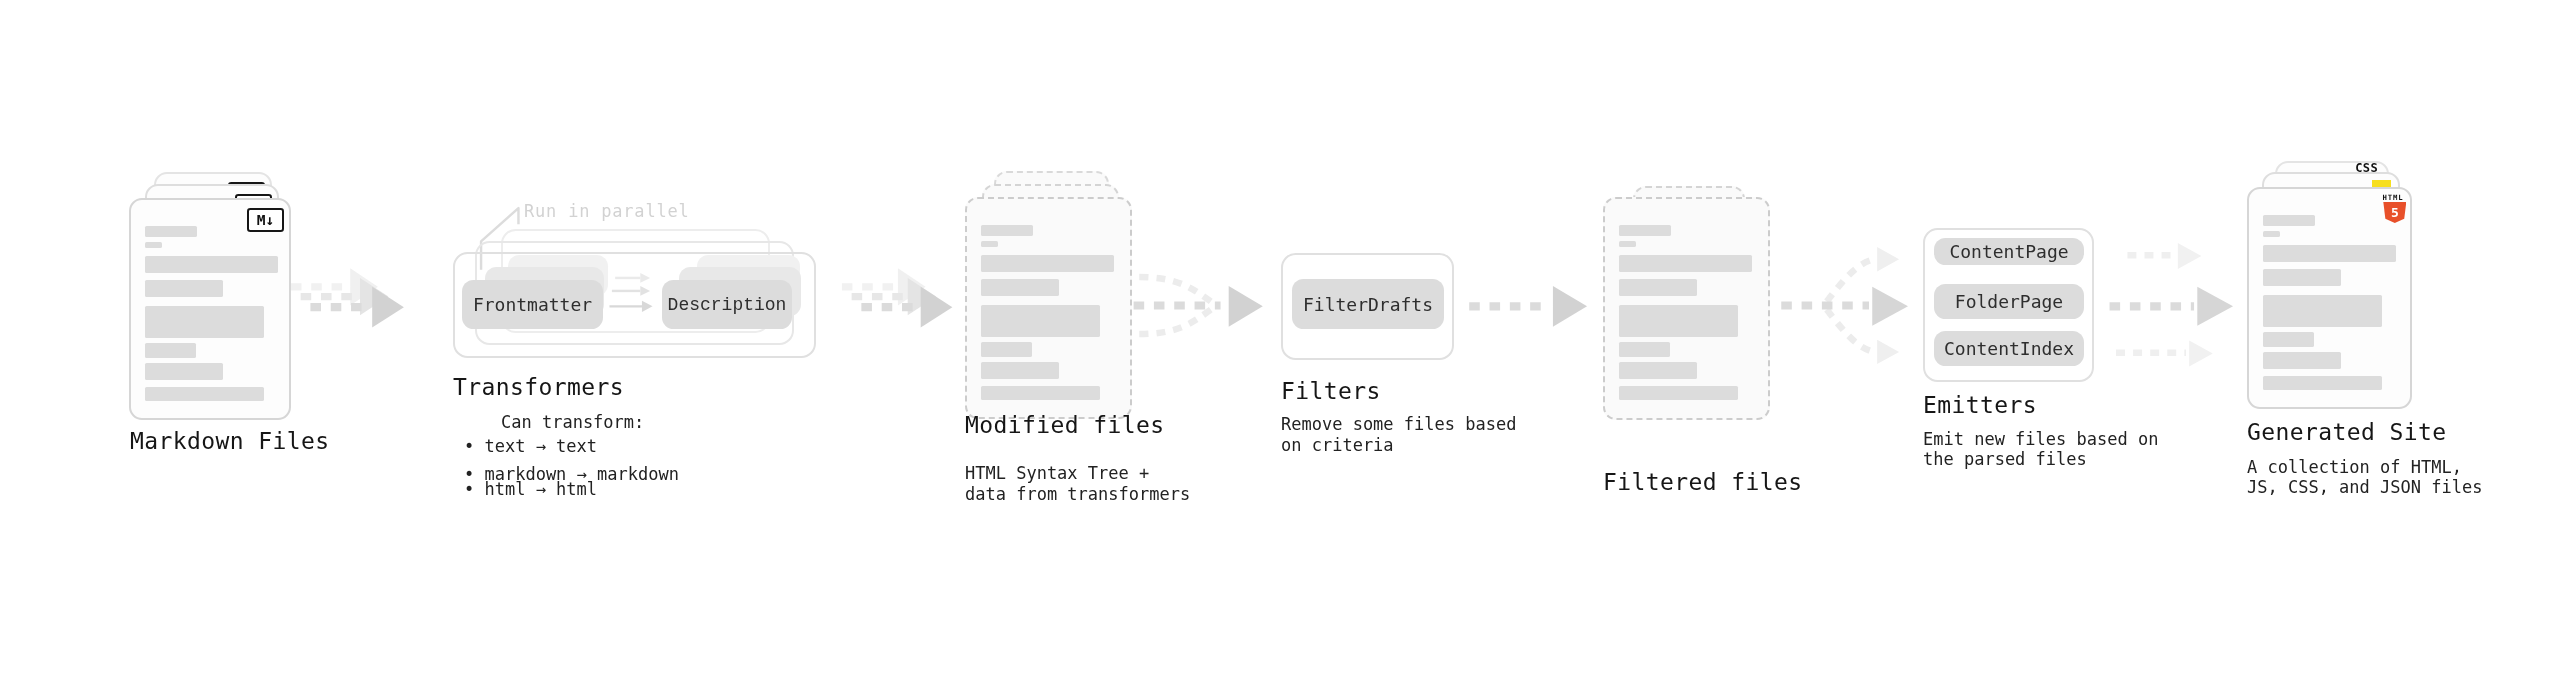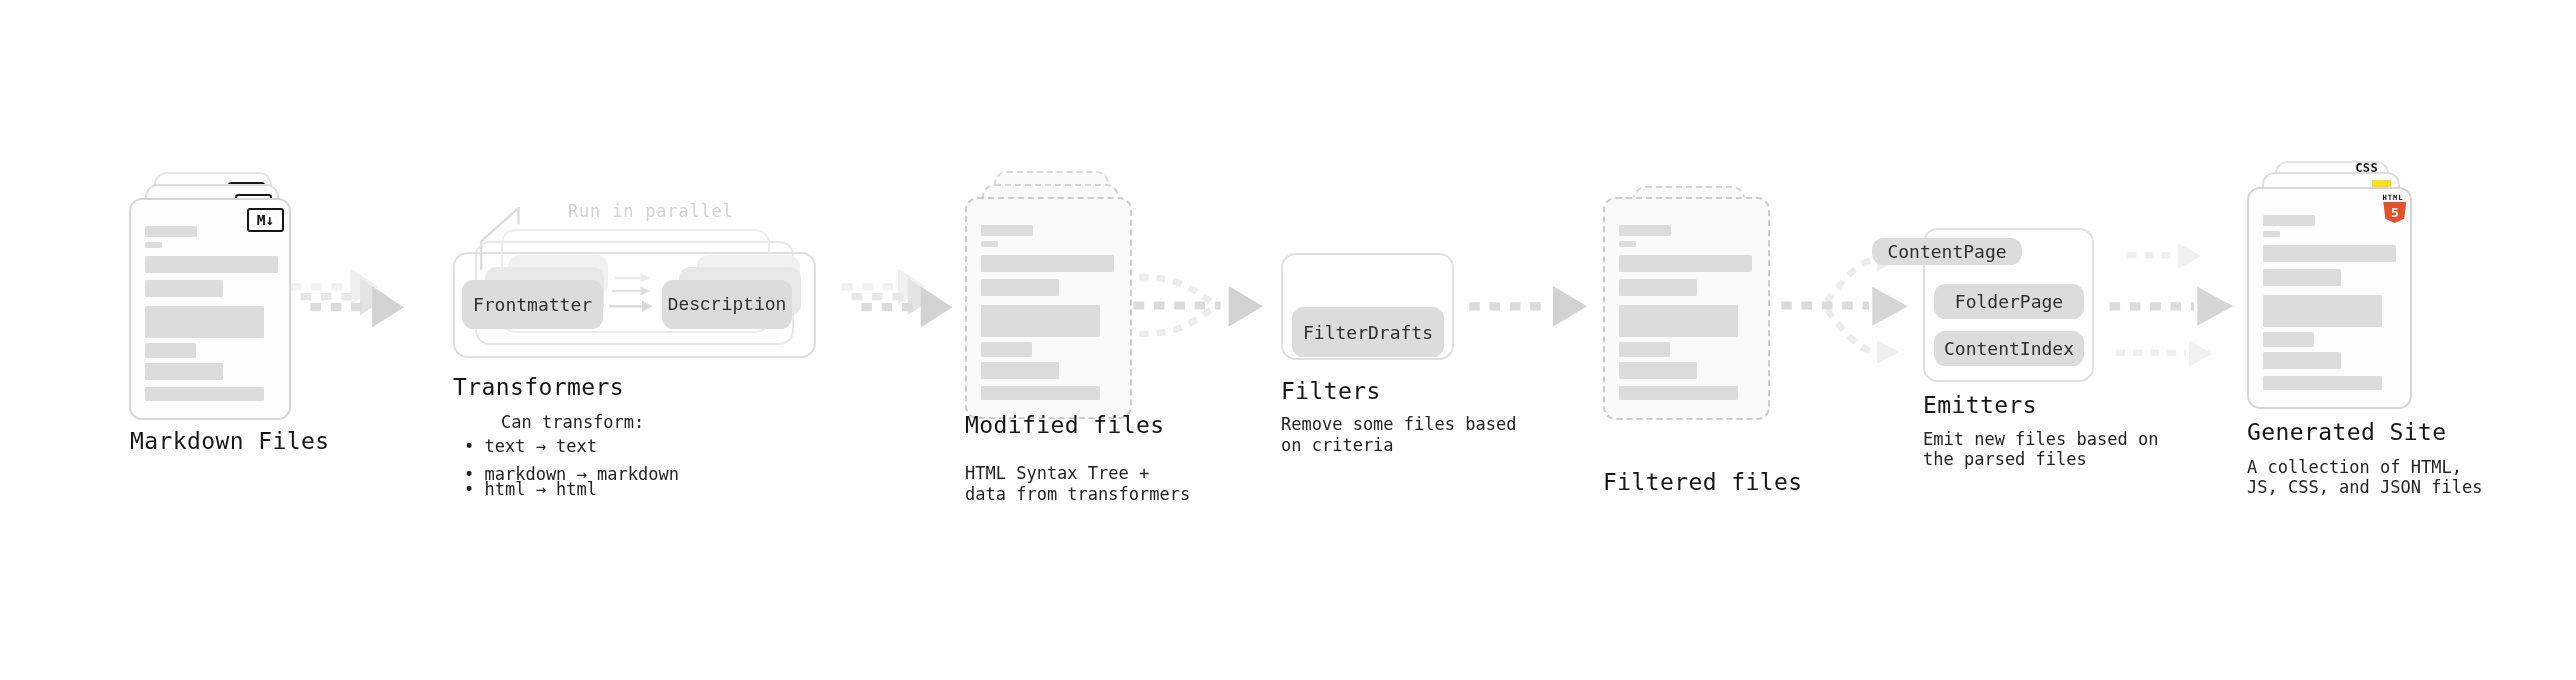--- a/index.html
+++ b/index.html
@@ -157,21 +157,21 @@
         <div class="skel sl4"></div>
         <div class="skel sl5"></div>
         <div class="skel sl6"></div>
         <div class="skel sl7"></div>
         <div class="skel sl8"></div>
       </div>
     <div class="h" style="left:130px;top:428px;">Markdown Files</div>
   </div>
 
   <div>
-    <div class="annot" style="left:524px;top:201px;margin-left:44px;">Run in parallel</div>
+    <div class="annot" style="left:524px;top:201px;">Run in parallel</div>
     <div class="panel g3" style="left:501px;top:229px;width:269px;height:104px;"></div>
     <div class="panel g2" style="left:475px;top:241px;width:319px;height:104px;"></div>
     <div class="panel" style="left:453px;top:252px;width:363px;height:106px;"></div>
 
     <div class="pill ghost2" style="left:508px;top:255px;width:100px;height:41px;"></div>
     <div class="pill ghost1" style="left:485px;top:267px;width:119px;height:49px;"></div>
     <div class="pill ghost2" style="left:697px;top:255px;width:103px;height:41px;"></div>
     <div class="pill ghost1" style="left:679px;top:267px;width:122px;height:49px;"></div>
     <div class="pill" style="left:462px;top:280px;width:141px;height:49px;text-align:right;">Frontmatter</div>
     <div class="pill" style="left:662px;top:280px;width:130px;height:49px;font-family:Liberation Mono, monospace;">Description</div>
@@ -196,21 +196,21 @@
         <div class="skel sl7"></div>
         <div class="skel sl8"></div>
       </div>
     <div class="h" style="left:965px;top:412px;">Modified files</div>
     <div class="d" style="left:965px;top:463px;">HTML Syntax Tree +</div>
     <div class="d" style="left:965px;top:484px;">data from transformers</div>
   </div>
 
   <div>
     <div class="panel white" style="left:1281px;top:253px;width:173px;height:107px;"></div>
-    <div class="pill" style="left:1292px;top:279px;width:152px;height:50px;margin-top:28px;">FilterDrafts</div>
+    <div class="pill" style="left:1292px;top:279px;width:152px;height:50px;">FilterDrafts</div>
     <div class="h" style="left:1281px;top:378px;">Filters</div>
     <div class="d" style="left:1281px;top:414px;">Remove some files based</div>
     <div class="d" style="left:1281px;top:435px;">on criteria</div>
   </div>
 
   <div>
     <div class="card dashed b2" style="left:1633px;top:186px;width:112px;height:203px;"></div>
     <div class="card dashed" style="left:1603px;top:197px;width:167px;height:223px;">
         <div class="skel sl1"></div>
         <div class="skel sl2"></div>
@@ -219,21 +219,21 @@
         <div class="skel sl5"></div>
         <div class="skel sl6"></div>
         <div class="skel sl7"></div>
         <div class="skel sl8"></div>
       </div>
     <div class="h" style="left:1603px;top:429px;margin-top:40px;">Filtered files</div>
   </div>
 
   <div>
     <div class="panel white" style="left:1923px;top:228px;width:171px;height:154px;"></div>
-    <div class="pill" style="left:1872px;top:238px;width:150px;height:27px;">ContentPage</div>
+    <div class="pill" style="left:1934px;top:238px;width:150px;height:27px;">ContentPage</div>
     <div class="pill" style="left:1934px;top:284px;width:150px;height:35px;">FolderPage</div>
     <div class="pill" style="left:1934px;top:331px;width:150px;height:35px;">ContentIndex</div>
     <div class="h" style="left:1923px;top:392px;">Emitters</div>
     <div class="d" style="left:1923px;top:429px;">Emit new files based on</div>
     <div class="d" style="left:1923px;top:449px;">the parsed files</div>
   </div>
 
   <div>
     <div class="card solid b3" style="left:2275px;top:161px;width:114px;height:203px;">
       <div class="css-badge"><span>CSS</span></div>

